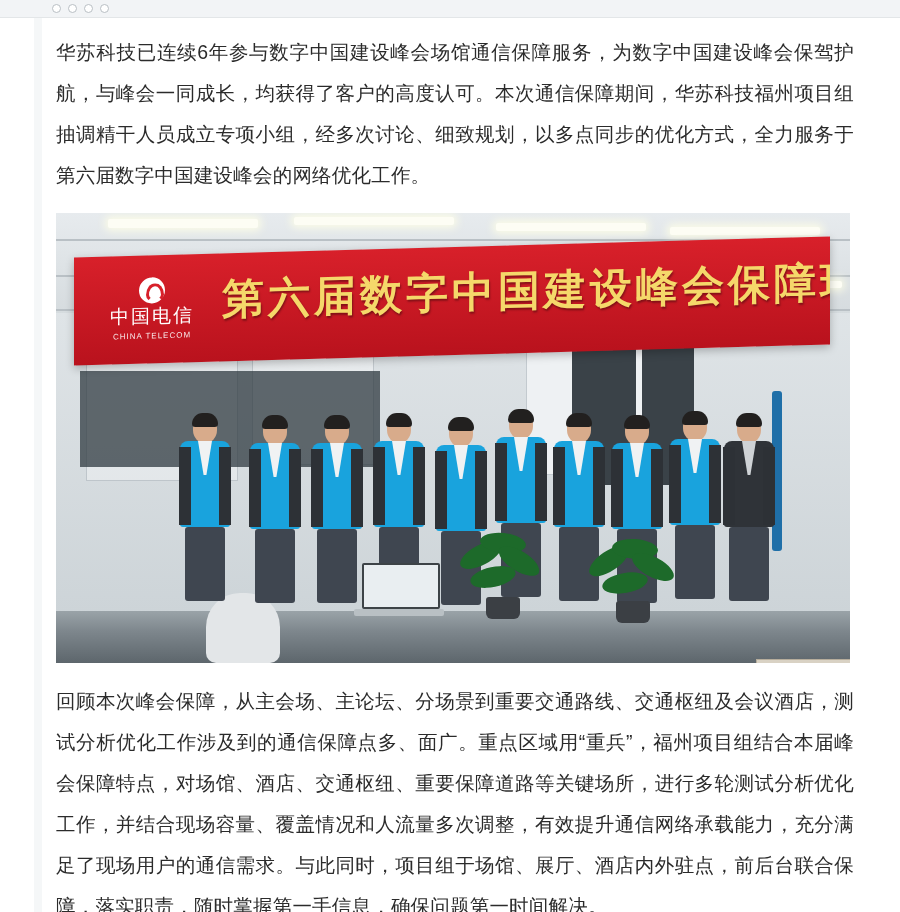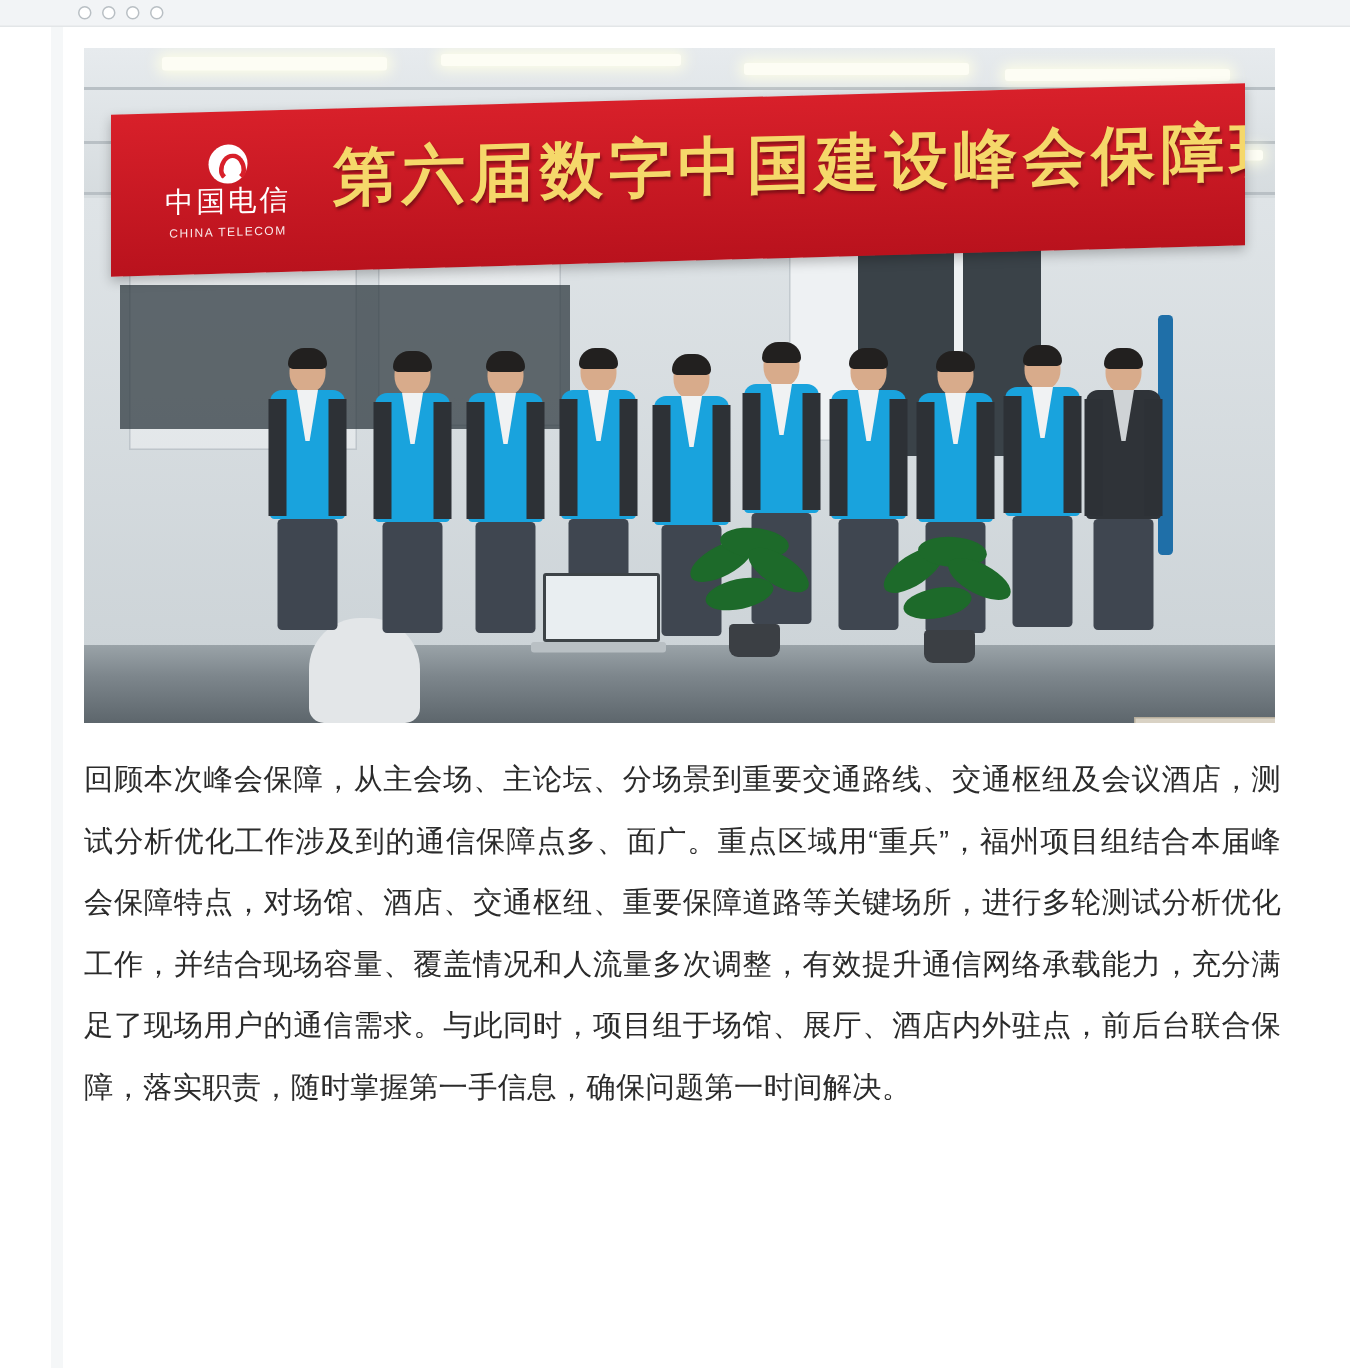--- a/index.html
+++ b/index.html
@@ -326,20 +326,21 @@
       <span class="dot"></span>
     </div>
   </div>
 
   <div class="rail">
     <div class="rail-inner"></div>
   </div>
 
   <div class="content">
 
+    <p class="para">华苏科技已连续6年参与数字中国建设峰会场馆通信保障服务，为数字中国建设峰会保驾护航，与峰会一同成长，均获得了客户的高度认可。本次通信保障期间，华苏科技福州项目组抽调精干人员成立专项小组，经多次讨论、细致规划，以多点同步的优化方式，全力服务于第六届数字中国建设峰会的网络优化工作。</p>
 
     <div class="figure">
       <div class="photo">
 
         <div class="ceiling">
           <div class="ceil-line" style="left:0;right:0;top:26px;"></div>
           <div class="ceil-line" style="left:0;right:0;top:62px;"></div>
           <div class="ceil-line" style="left:0;right:0;top:96px;"></div>
           <div class="light" style="left:52px;top:6px;width:150px;height:9px;"></div>
           <div class="light" style="left:238px;top:4px;width:160px;height:8px;"></div>

